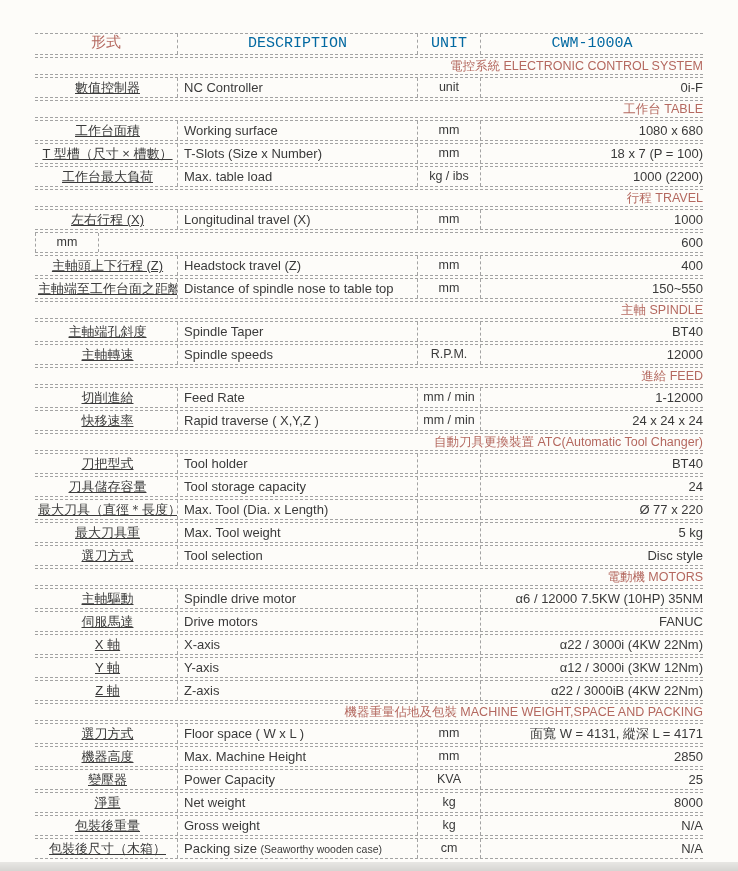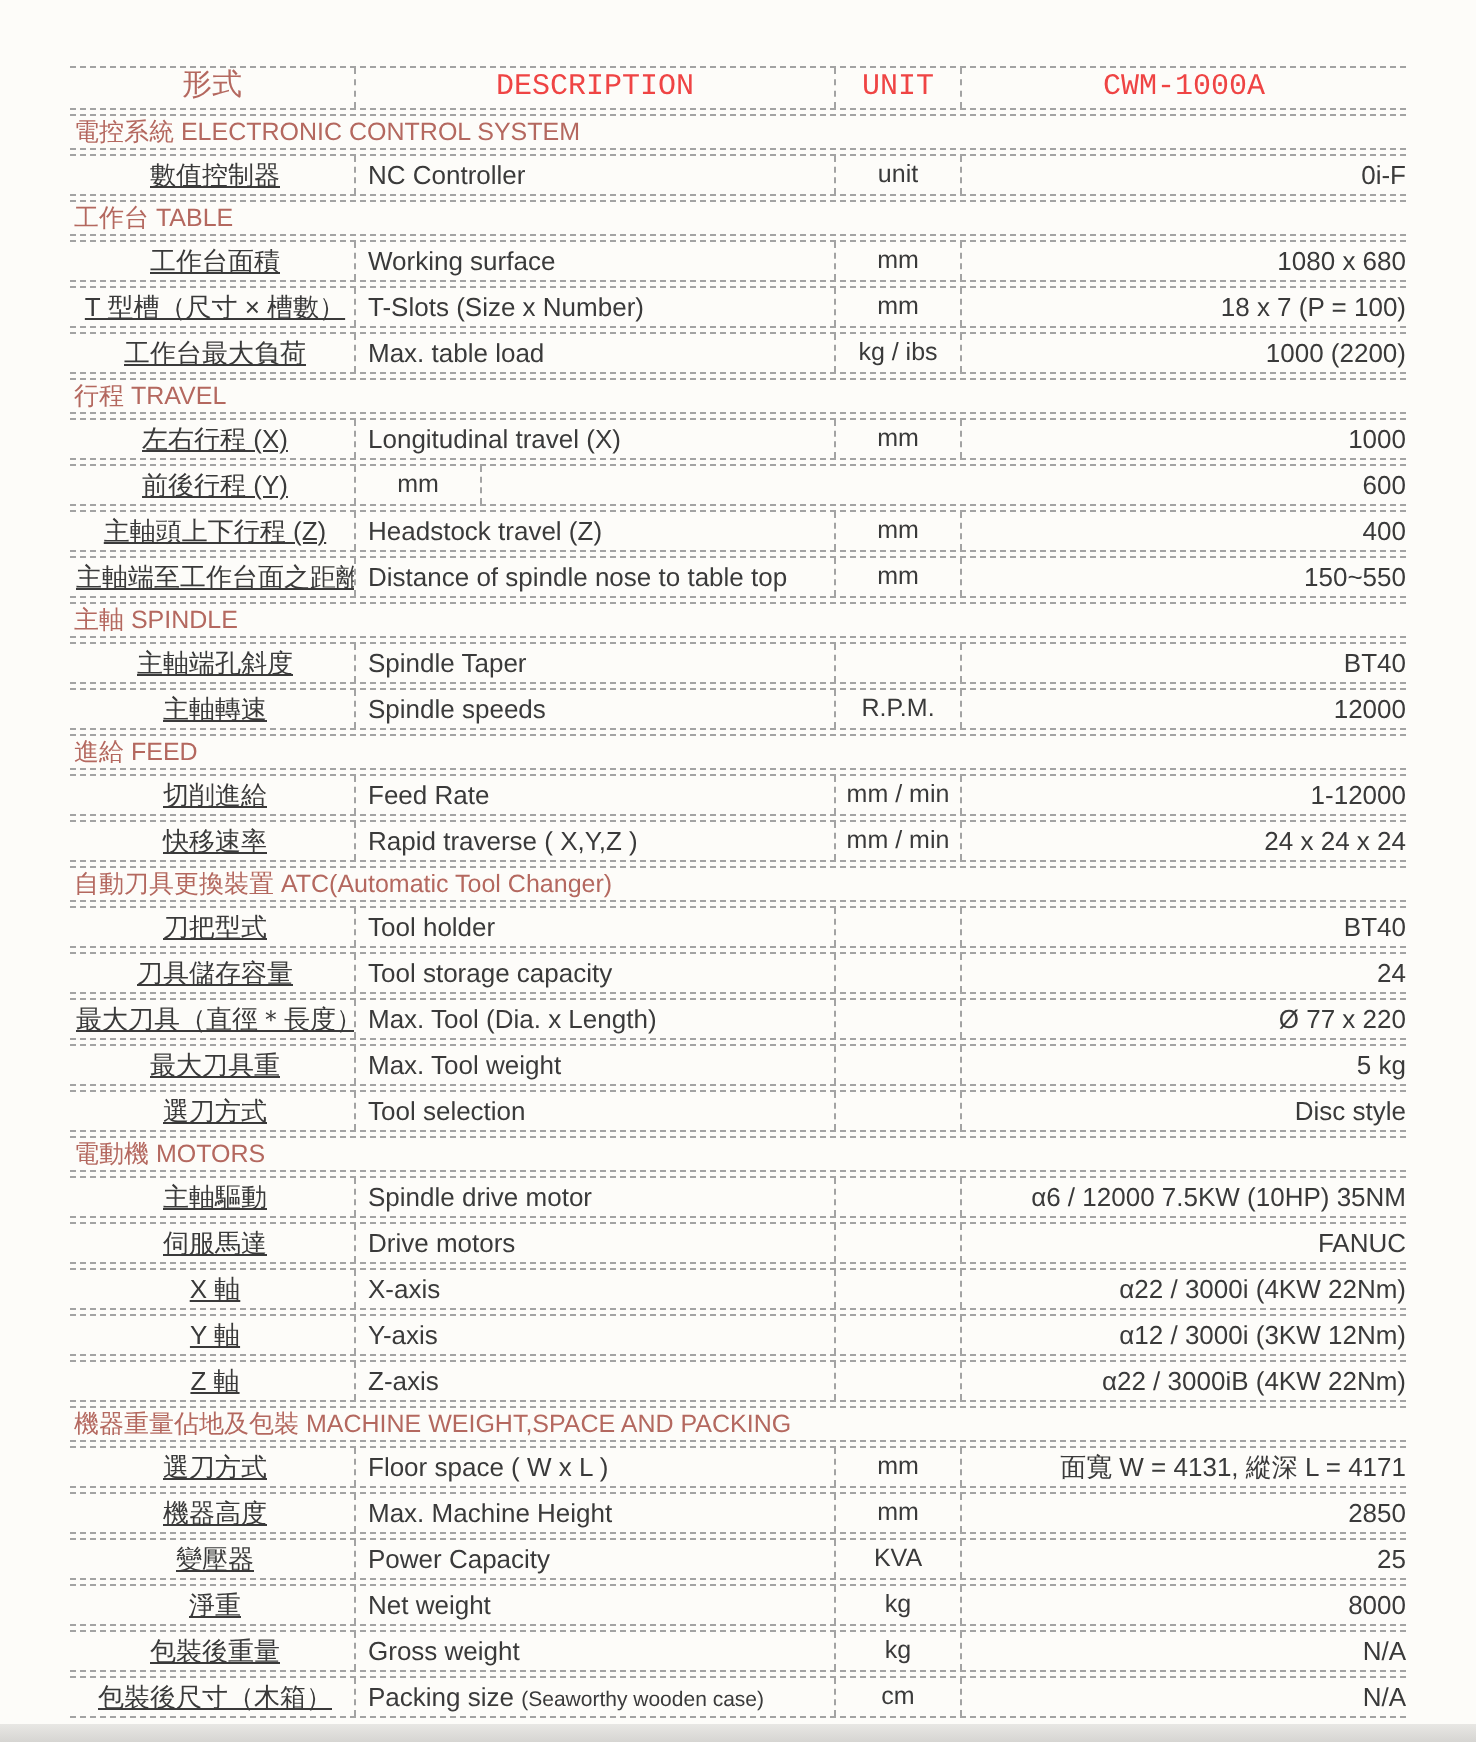--- a/index.html
+++ b/index.html
@@ -21,25 +21,25 @@
   .row:first-child{margin-top:0;font-family:Liberation Mono, monospace;}
   .cell{box-sizing:border-box;white-space:nowrap;overflow:hidden;}
   .c1{width:142px;}
   .c2{width:240px;}
   .c3{width:63px;}
   .c4{flex:1;}
   .c2,.c3,.c4{border-left:1px dashed var(--border);}
   
   .header-row{height:20px;}
   .header-row .cell{
-    text-align:center;font-size:15px;line-height:20px;color:#ef4444;
+    text-align:center;font-size:15px;line-height:20px;color:#0369a1;
   }
   .header-row .c1{color:var(--accent-red);font-size:15px;}
   
-  .section-row{height:16px;}
+  .section-row{height:16px;justify-content:flex-end;}
   .section-label{
     display:block;font-size:12.5px;line-height:16px;
     color:var(--accent-red);padding-left:2px;white-space:nowrap;
   }
   
   .data-row{height:19px;}
   .data-row .cell{font-size:13px;line-height:19px;}
   .data-row .c1{padding-left:3px;text-align:center;text-decoration:underline;}
   .data-row .c2{padding-left:6px;text-align:left;}
   .data-row .c3{text-align:center;font-size:12.5px;}
@@ -94,21 +94,20 @@
     <div class="row section-row">
       <span class="section-label">行程 TRAVEL</span>
     </div>
     <div class="row data-row">
       <div class="cell c1">左右行程 (X)</div>
       <div class="cell c2">Longitudinal travel (X)</div>
       <div class="cell c3">mm</div>
       <div class="cell c4">1000</div>
     </div>
     <div class="row data-row">
-      <div class="cell c1">前後行程 (Y)</div>
       <div class="cell c3">mm</div>
       <div class="cell c4">600</div>
     </div>
     <div class="row data-row">
       <div class="cell c1">主軸頭上下行程 (Z)</div>
       <div class="cell c2">Headstock travel (Z)</div>
       <div class="cell c3">mm</div>
       <div class="cell c4">400</div>
     </div>
     <div class="row data-row">

